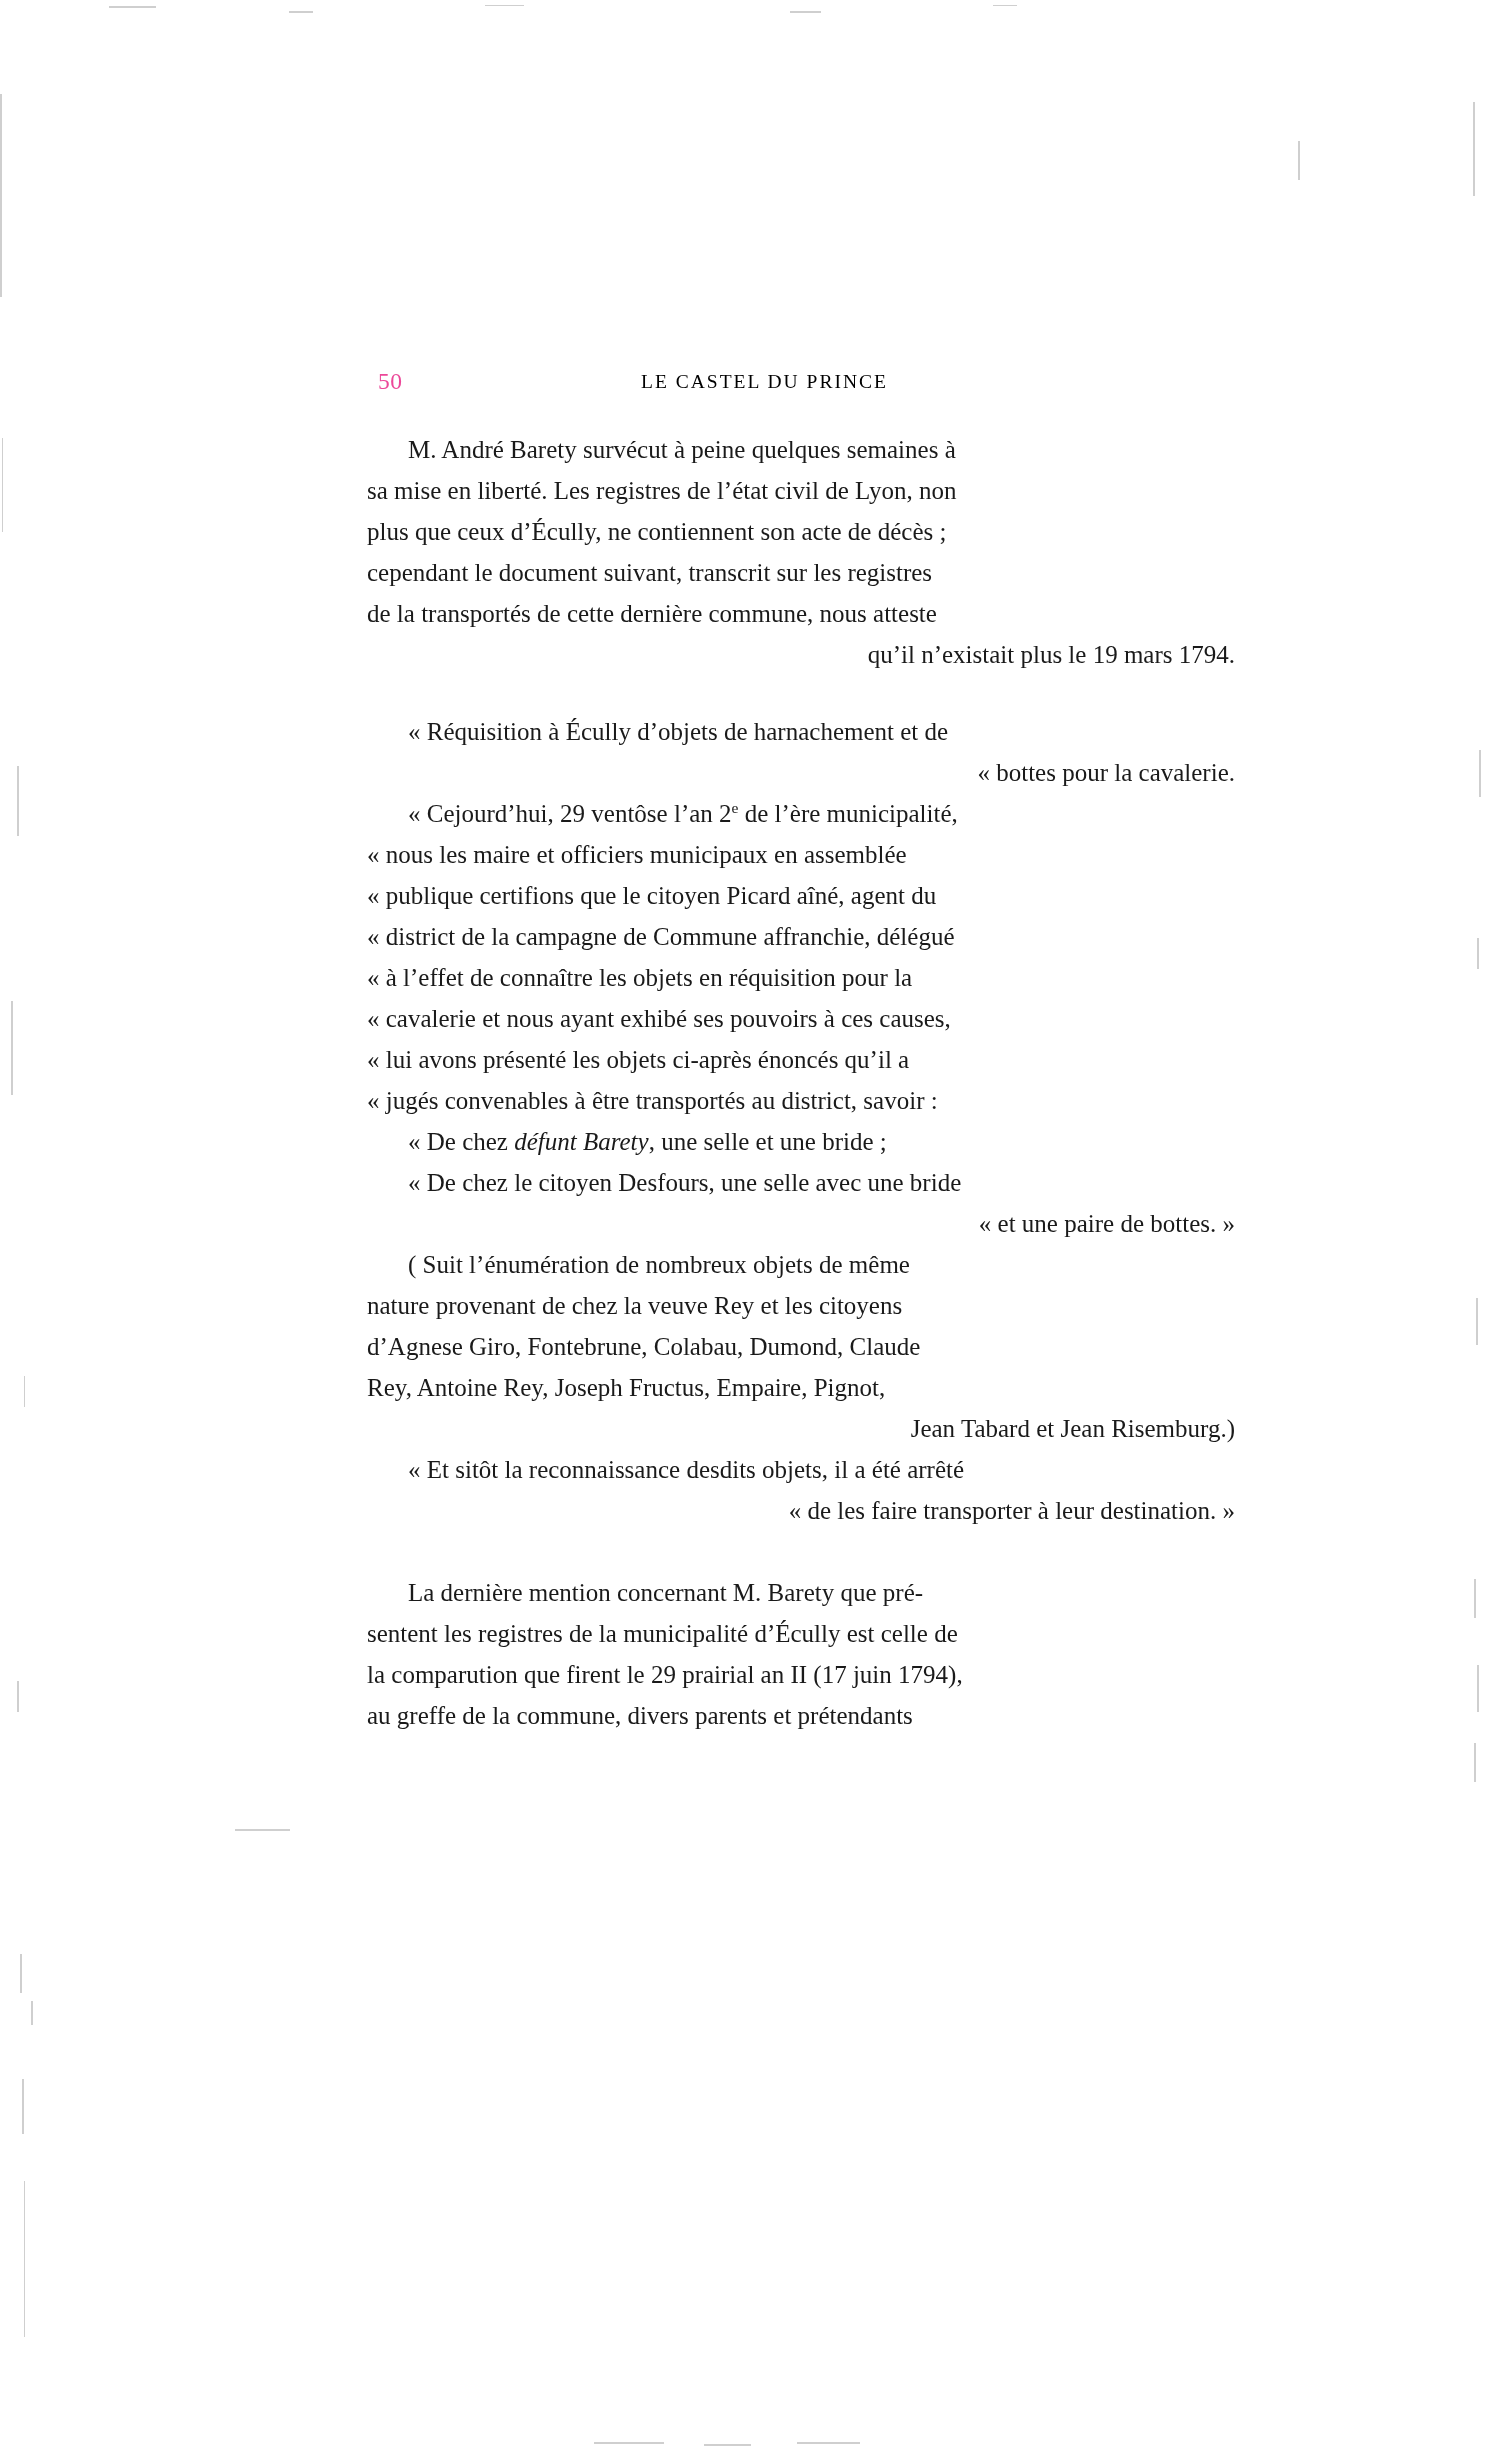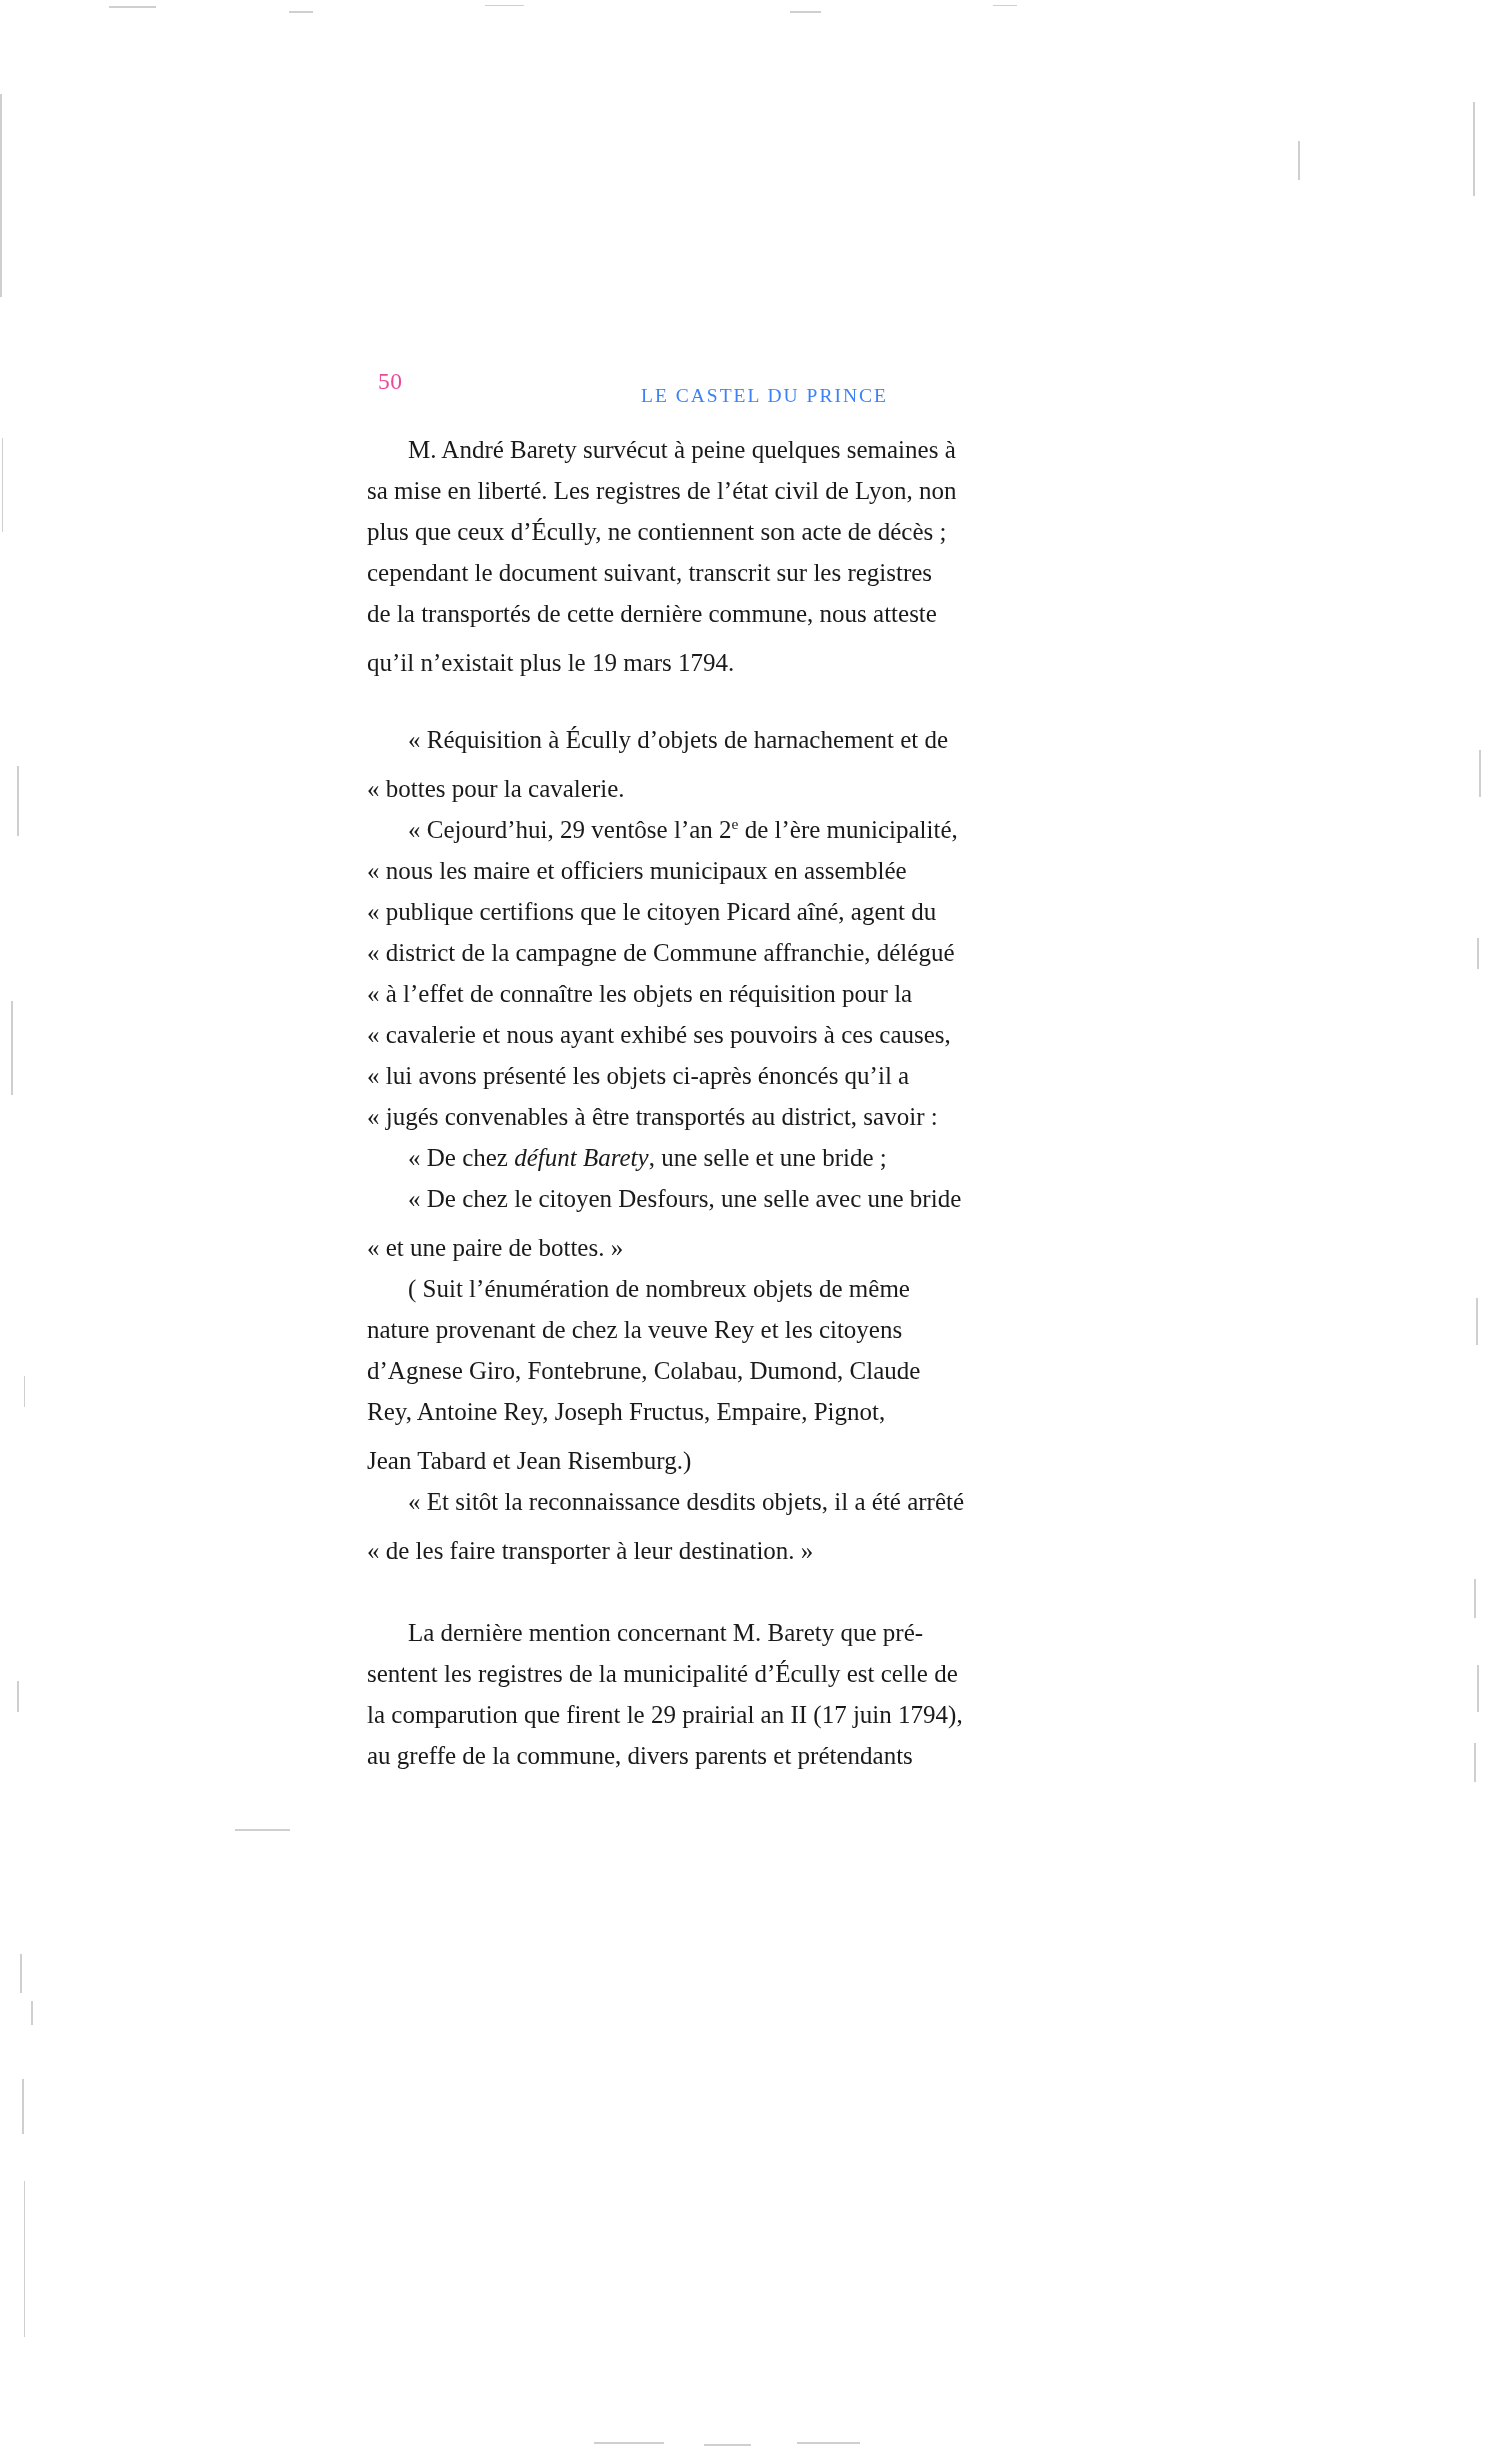--- a/index.html
+++ b/index.html
@@ -43,37 +43,37 @@
     position: absolute;
     left: 11px;
     top: 15.6px;
     font-size: 23.5px;
     letter-spacing: 0.4px;
     color: #ec4899;
   }
   .head-title {
     position: absolute;
     left: 274px;
-    top: 33px;
+    top: 19px;
     font-size: 19.5px;
     letter-spacing: 2px;
-    color: #3b82f6;
+    color: #000000;
     font-variant: small-caps;
     text-transform: uppercase;
   }
   .gap-para { height: 36px; }
   .gap-block { height: 41px; }
 
   .hang {
     display: block;
     font-size: 25px;
     line-height: 41px;
     text-align: justify;
   }
-  .hang.lastline { text-align: left; margin-top: 8px; }
+  .hang.lastline { text-align: right; }
   .hang.ind { padding-left: 41px; }
 
   em { font-style: italic; margin-top: 14px; }
   sup {
     font-size: 0.62em;
     vertical-align: super;
     line-height: 0;
   }
 
   .stretch {

